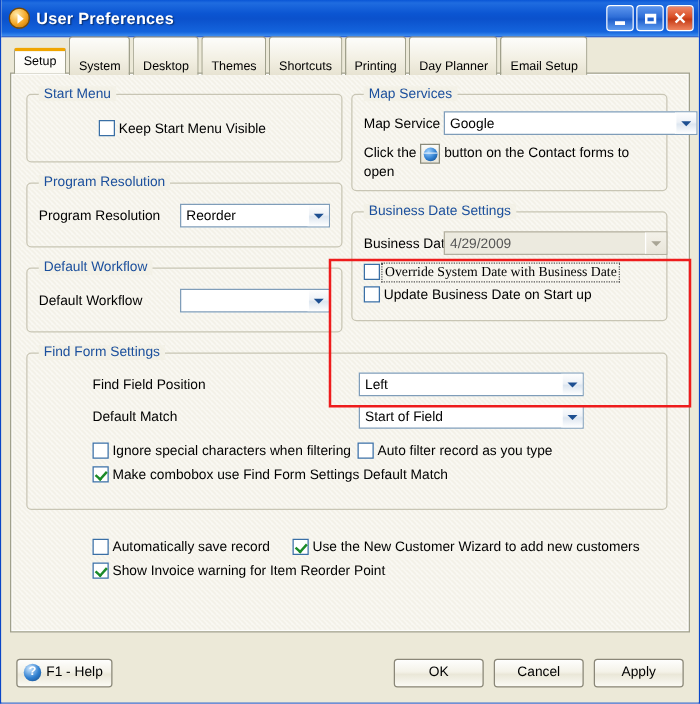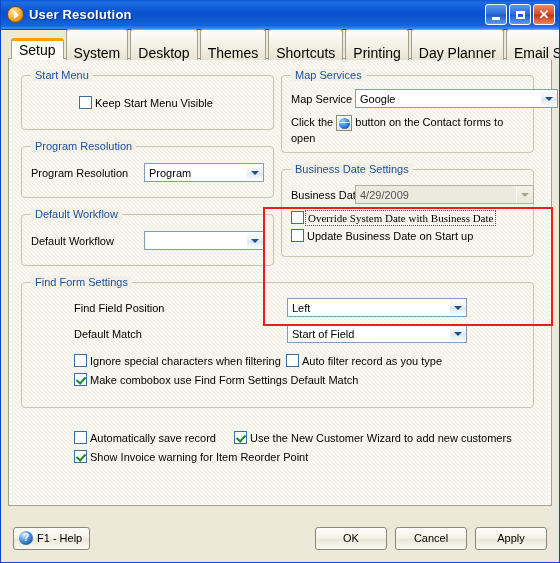--- a/index.html
+++ b/index.html
@@ -109,21 +109,21 @@
     height: 21px;
     padding-left: 3px;
     position: relative;
     z-index: 2;
   }
   .tab {
     height: 18px;
     line-height: 17px;
     padding: 15px 7px;
     margin-right: 2px;
-    font-size: 14px;
+    font-size: 10px;
     color: #000;
     background: linear-gradient(to bottom, #fdfdfb 0%, #f2efe2 60%, #e7e3d2 100%);
     border: 1px solid #a0a08c;
     border-bottom: none;
     border-radius: 3px 3px 0 0;
     box-sizing: border-box;
     white-space: nowrap;
     position: relative;
     top: 1px;
   }
@@ -348,21 +348,21 @@
 </style>
 </head>
 <body>
 
 <div class="window">
 
   <div class="titlebar">
     <span class="title-icon">
         <i></i>
       </span>
-    <span class="title-text">User Resolution</span>
+    <span class="title-text">User Preferences</span>
     <span class="win-buttons">
       <span class="win-btn">
           <span class="mini"></span>
         </span>
       <span class="win-btn">
           <span class="maxi"></span>
         </span>
       <span class="win-btn close">
           <span class="x-glyph">✕</span>
         </span>
@@ -389,21 +389,21 @@
         <label class="cb" style="left:57px; top:20px;">
           <span class="box"></span>
           <span class="txt">Keep Start Menu Visible</span>
         </label>
       </div>
 
       <div class="group" style="left:12px; top:87px; width:253px; height:52px;">
         <span class="legend">Program Resolution</span>
         <span class="lbl" style="left:9px; top:20px;">Program Resolution</span>
         <div class="combo" style="left:122px; top:16px; width:120px;">
-          <span class="val">Program</span>
+          <span class="val">Reorder</span>
           <span class="arrow"></span>
         </div>
       </div>
 
       <div class="group" style="left:12px; top:155px; width:253px; height:52px;">
         <span class="legend">Default Workflow</span>
         <span class="lbl" style="left:9px; top:20px;">Default Workflow</span>
         <div class="combo" style="left:122px; top:16px; width:120px;">
           <span class="val"></span>
           <span class="arrow"></span>

